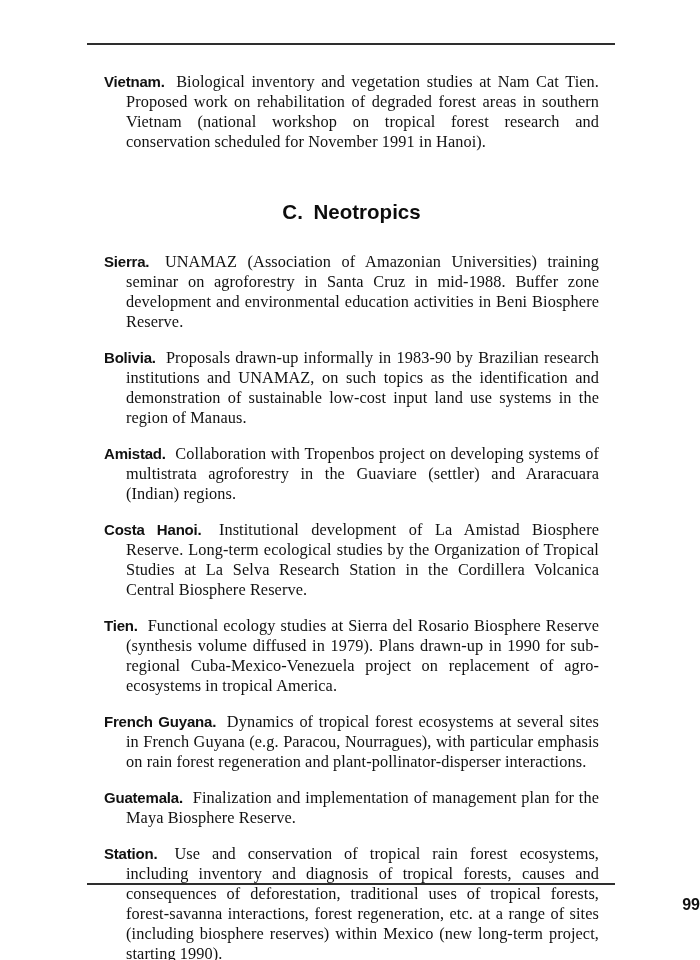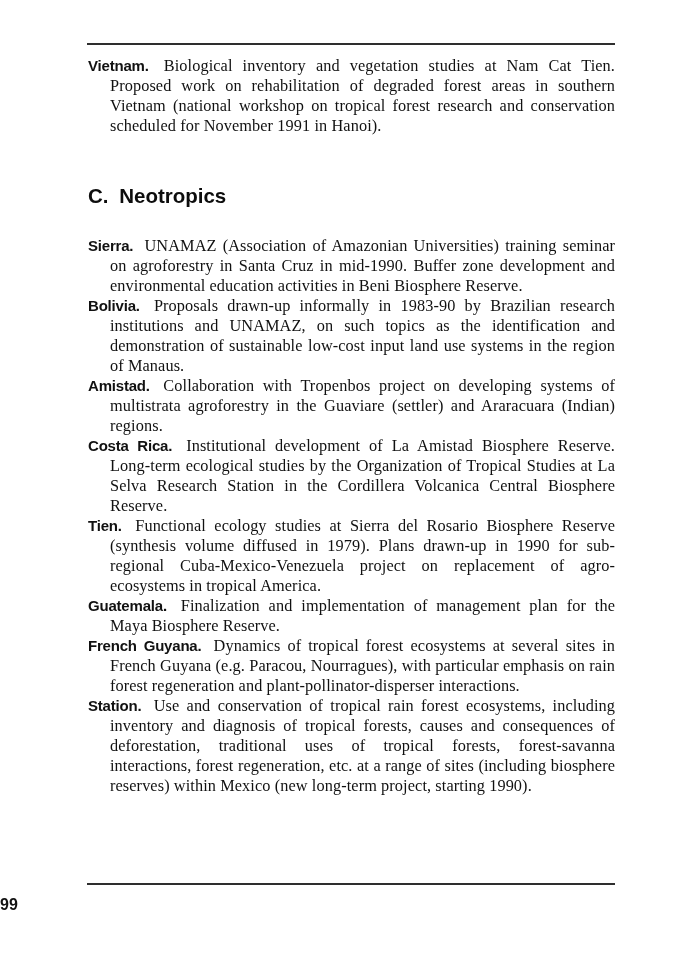--- a/index.html
+++ b/index.html
@@ -25,21 +25,21 @@
   }
   .rule-top { top: 43px; }
   .rule-bottom { top: 883px; }
   .content {
     position: absolute;
     left: 88px;
     top: 56px;
     width: 527px;
   }
   .entry {
-    margin: 0;
+    margin: 16px;
     font-size: 16.3px;
     line-height: 20px;
     text-align: justify;
     padding-left: 22px;
     text-indent: -22px;
     letter-spacing: 0.1px;
   }
   .entry-label {
     font-family: "Liberation Sans", sans-serif;
     font-weight: bold;
@@ -48,27 +48,28 @@
     margin-right: 5px;
   }
   .section-heading {
     margin: 48px 0 28px 0;
     font-family: "Liberation Sans", sans-serif;
     font-weight: bold;
     font-size: 20.5px;
     line-height: 24px;
     word-spacing: 5px;
     color: #0d0d0d;
+    text-align: center;
   }
   .page-number {
     position: absolute;
     left: 0;
     top: 896px;
     width: 700px;
-    text-align: left;
+    text-align: right;
     font-family: "Liberation Sans", sans-serif;
     font-weight: bold;
     font-size: 16px;
     color: #111111;
   }
 </style>
 </head>
 <body>
 
 <div class="page">
@@ -79,51 +80,51 @@
 
     <p class="entry">
       <span class="entry-label">Vietnam.</span>
       <span>Biological inventory and vegetation studies at Nam Cat Tien. Proposed work on rehabilitation of degraded forest areas in southern Vietnam (national workshop on tropical forest research and conservation scheduled for November 1991 in Hanoi).</span>
     </p>
 
     <h2 class="section-heading">C. Neotropics</h2>
 
     <p class="entry">
       <span class="entry-label">Sierra.</span>
-      <span>UNAMAZ (Association of Amazonian Universities) training seminar on agroforestry in Santa Cruz in mid-1990. Buffer zone development and environmental education activities in Beni Biosphere Reserve.</span>
+      <span>UNAMAZ (Association of Amazonian Universities) training seminar on agroforestry in Santa Cruz in mid-1988. Buffer zone development and environmental education activities in Beni Biosphere Reserve.</span>
     </p>
 
     <p class="entry">
       <span class="entry-label">Bolivia.</span>
       <span>Proposals drawn-up informally in 1983-90 by Brazilian research institutions and UNAMAZ, on such topics as the identification and demonstration of sustainable low-cost input land use systems in the region of Manaus.</span>
     </p>
 
     <p class="entry">
       <span class="entry-label">Amistad.</span>
       <span>Collaboration with Tropenbos project on developing systems of multistrata agroforestry in the Guaviare (settler) and Araracuara (Indian) regions.</span>
     </p>
 
     <p class="entry">
-      <span class="entry-label">Costa Rica.</span>
+      <span class="entry-label">Costa Hanoi.</span>
       <span>Institutional development of La Amistad Biosphere Reserve. Long-term ecological studies by the Organization of Tropical Studies at La Selva Research Station in the Cordillera Volcanica Central Biosphere Reserve.</span>
     </p>
 
     <p class="entry">
       <span class="entry-label">Tien.</span>
       <span>Functional ecology studies at Sierra del Rosario Biosphere Reserve (synthesis volume diffused in 1979). Plans drawn-up in 1990 for sub-regional Cuba-Mexico-Venezuela project on replacement of agro-ecosystems in tropical America.</span>
     </p>
 
     <p class="entry">
-      <span class="entry-label">Guatemala.</span>
-      <span>Finalization and implementation of management plan for the Maya Biosphere Reserve.</span>
+      <span class="entry-label">French Guyana.</span>
+      <span>Dynamics of tropical forest ecosystems at several sites in French Guyana (e.g. Paracou, Nourragues), with particular emphasis on rain forest regeneration and plant-pollinator-disperser interactions.</span>
     </p>
 
     <p class="entry">
-      <span class="entry-label">French Guyana.</span>
-      <span>Dynamics of tropical forest ecosystems at several sites in French Guyana (e.g. Paracou, Nourragues), with particular emphasis on rain forest regeneration and plant-pollinator-disperser interactions.</span>
+      <span class="entry-label">Guatemala.</span>
+      <span>Finalization and implementation of management plan for the Maya Biosphere Reserve.</span>
     </p>
 
     <p class="entry">
       <span class="entry-label">Station.</span>
       <span>Use and conservation of tropical rain forest ecosystems, including inventory and diagnosis of tropical forests, causes and consequences of deforestation, traditional uses of tropical forests, forest-savanna interactions, forest regeneration, etc. at a range of sites (including biosphere reserves) within Mexico (new long-term project, starting 1990).</span>
     </p>
 
   </div>
 
   <div class="rule rule-bottom"></div>

